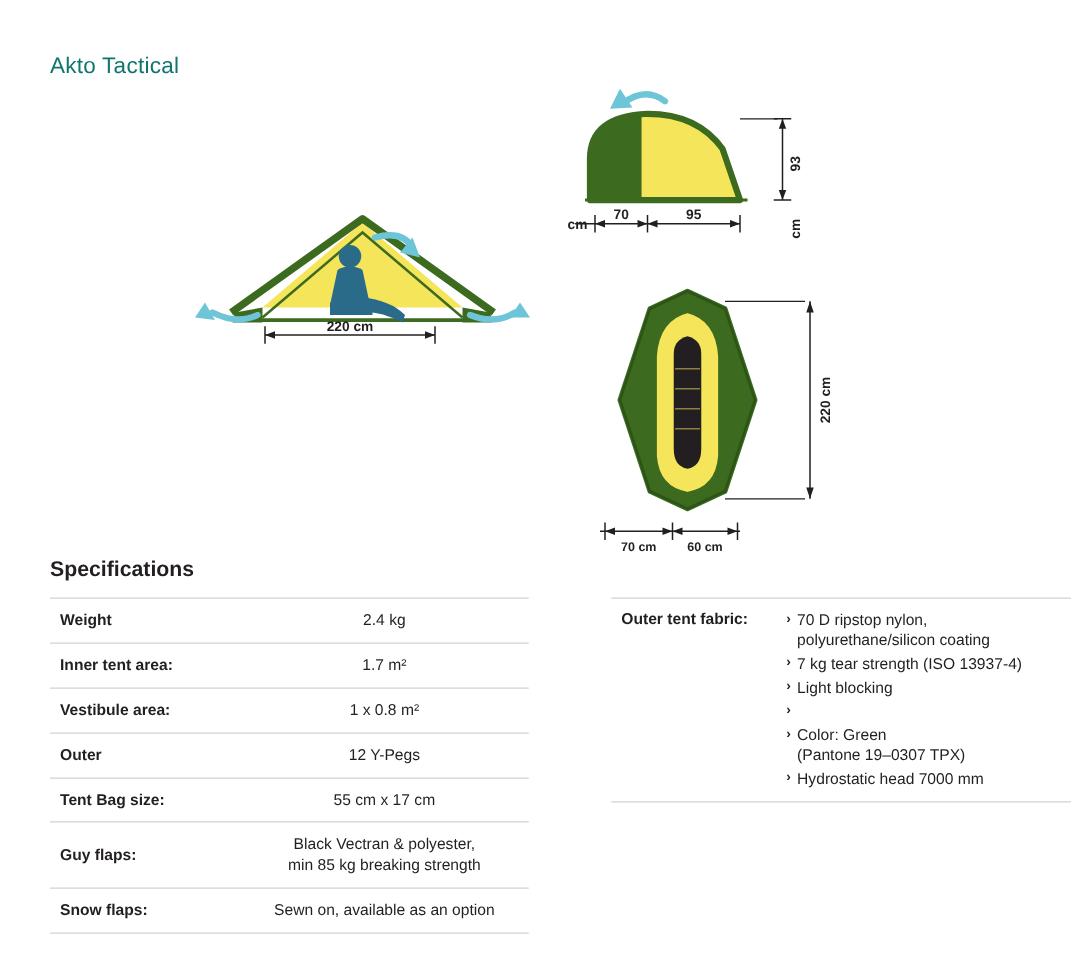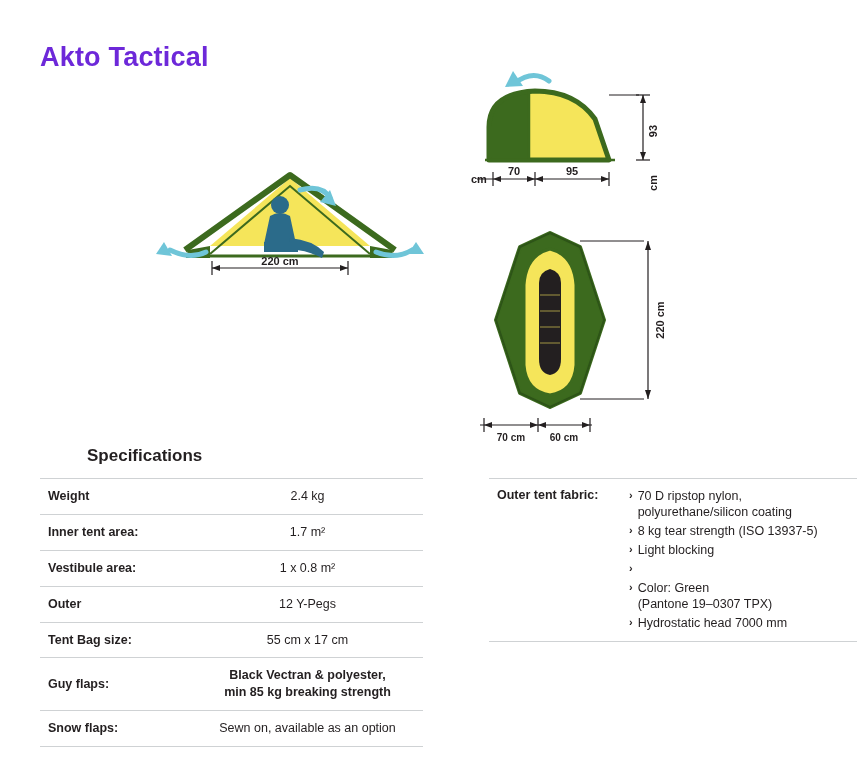--- a/index.html
+++ b/index.html
@@ -17,45 +17,44 @@
   }
   .page {
     position: absolute;
     inset: 0;
   }
   
   .product-title {
     position: absolute;
     left: 40px;
     top: 42px;
-    font-size: 27px;
-    font-weight: 700;
-    color: #6d28d9;
+    font-size: 18px;
+    font-weight: 400;
+    color: #0f766e;
     letter-spacing: 0.2px;
   }
 
   
   .figure {
     position: absolute;
   }
   #fig-side  { left: 130px; top: 150px;  width: 320px; height: 135px; }
-  #fig-front { left: 457px; top: 55px;   width: 250px; height: 145px; }
+  #fig-front { left: 440px; top: 55px;   width: 250px; height: 145px; }
   #fig-top   { left: 440px; top: 225px;  width: 250px; height: 230px; }
 
   .figure svg { display: block; overflow: visible; }
 
   
   .spec-heading {
     position: absolute;
     left: 40px;
     top: 446px;
     font-size: 17px;
     font-weight: bold;
     color: #231f20;
-    margin-left: 47px;
   }
 
   .spec-table {
     position: absolute;
     left: 40px;
     top: 478px;
     width: 383px;
     border-collapse: collapse;
     font-size: 12.5px;
   }
@@ -272,42 +271,42 @@
       <tr>
         <td class="key">Outer</td>
         <td class="val">12 Y-Pegs</td>
       </tr>
       <tr>
         <td class="key">Tent Bag size:</td>
         <td class="val">55 cm x 17 cm</td>
       </tr>
       <tr>
         <td class="key">Guy flaps:</td>
-        <td class="val" style="white-space: pre-line; font-weight: bold;">Black Vectran &amp; polyester,
+        <td class="val" style="white-space: pre-line;">Black Vectran &amp; polyester,
 min 85 kg breaking strength</td>
       </tr>
       <tr>
         <td class="key">Snow flaps:</td>
         <td class="val">Sewn on, available as an option</td>
       </tr>
     </tbody>
   </table>
 
   <div class="fabric-block">
     <div class="fabric-inner">
       <div class="fabric-label">Outer tent fabric:</div>
       <div class="fabric-list">
         <div class="fabric-item">
           <span class="chev">›</span>
           <span class="fabric-text">70 D ripstop nylon,
 polyurethane/silicon coating</span>
         </div>
         <div class="fabric-item">
           <span class="chev">›</span>
-          <span class="fabric-text">8 kg tear strength (ISO 13937-5)</span>
+          <span class="fabric-text">7 kg tear strength (ISO 13937-4)</span>
         </div>
         <div class="fabric-item">
           <span class="chev">›</span>
           <span class="fabric-text">Light blocking</span>
         </div>
         <div class="fabric-item">
           <span class="chev">›</span>
         </div>
         <div class="fabric-item">
           <span class="chev">›</span>

